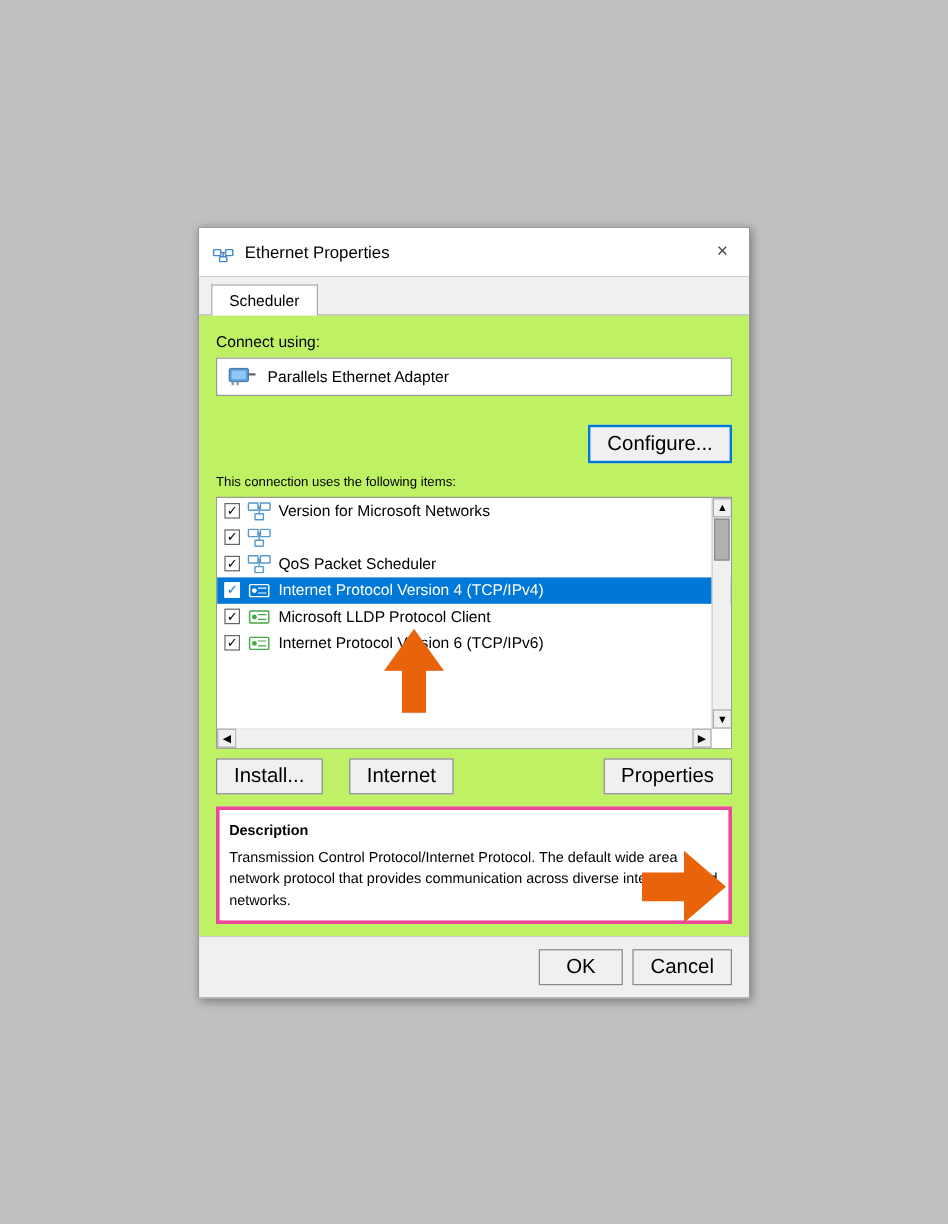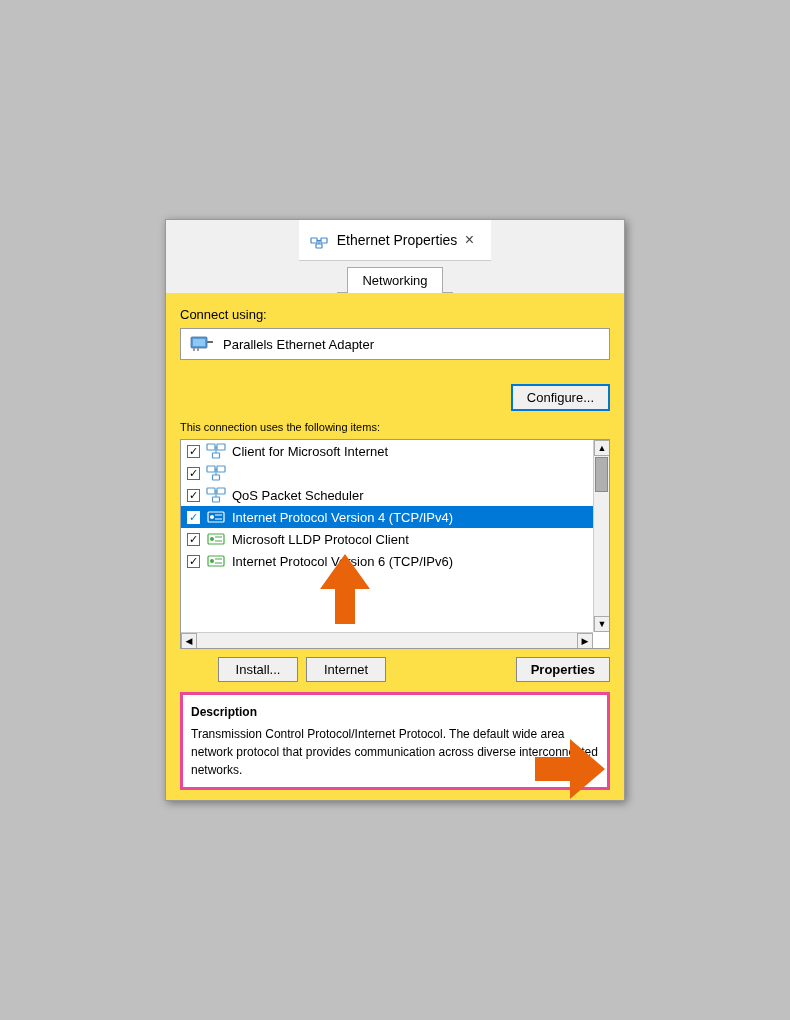--- a/index.html
+++ b/index.html
@@ -13,21 +13,20 @@
       font-family: 'Segoe UI', Tahoma, sans-serif;
       font-size: 13px;
     }
     .dialog {
       background: #f0f0f0;
       border: 1px solid #999;
       box-shadow: 2px 2px 8px rgba(0,0,0,0.4);
       width: 460px;
       display: flex;
       flex-direction: column;
-      align-items: center;
     }
     .title-bar {
       background: #fff;
       display: flex;
       align-items: center;
       padding: 8px 10px;
       border-bottom: 1px solid #ccc;
       user-select: none;
     }
     .title-bar-icon {
@@ -66,21 +65,21 @@
       border-bottom: none;
       background: #f0f0f0;
       cursor: pointer;
       font-size: 13px;
       margin-bottom: -1px;
       position: relative;
       background: #fff;
     }
     .dialog-body {
       padding: 14px 14px 10px 14px;
-      background: #fde047;
+      background: #bef264;
       flex: 1;
     }
     .section-label {
       font-size: 13px;
       color: #000;
       margin-bottom: 6px;
     }
     .adapter-box {
       border: 1px solid #999;
       padding: 5px 8px;
@@ -98,21 +97,21 @@
     .configure-row {
       display: flex;
       justify-content: flex-end;
       margin-bottom: 10px;
     }
     .btn {
       padding: 4px 14px;
       border: 1px solid #888;
       background: #f0f0f0;
       cursor: pointer;
-      font-size: 13px;
+      font-size: 17px;
       min-width: 80px;
       text-align: center;
     }
     .btn-configure {
       border: 2px solid #0078d7;
       background: #f0f0f0;
     }
     .items-label {
       font-size: 11px;
       margin-bottom: 6px;
@@ -150,23 +149,22 @@
       justify-content: center;
       font-size: 11px;
     }
     .list-item.selected .checkbox {
       border-color: #fff;
       background: #fff;
       color: #0078d7;
     }
     .btn-row {
       display: flex;
-      gap: 8px;
+      gap: 22px;
       margin-bottom: 10px;
-      margin-left: 38px;
     }
     .description-box {
       border: 3px solid #ec4899;
       padding: 8px;
       background: #fff;
       font-size: 12px;
       line-height: 1.5;
     }
     .description-title {
       font-weight: 600;
@@ -197,21 +195,21 @@
         <rect x="12" y="8" width="6" height="5" rx="0.5" fill="none" stroke="#4488cc" stroke-width="1.2"></rect>
         <line x1="8" y1="10.5" x2="12" y2="10.5" stroke="#4488cc" stroke-width="1.2"></line>
         <line x1="10" y1="10.5" x2="10" y2="14" stroke="#4488cc" stroke-width="1.2"></line>
         <rect x="7" y="14" width="6" height="4" rx="0.5" fill="none" stroke="#4488cc" stroke-width="1.2"></rect>
       </svg>
       <span class="title-bar-text">Ethernet Properties</span>
       <button class="title-bar-close">×</button>
     </div>
 
     <div class="tab-bar">
-      <div class="tab">Networking</div>
+      <div class="tab">Scheduler</div>
     </div>
 
     <div class="dialog-body">
       <div class="section-label">Connect using:</div>
 
       <div class="adapter-box">
         <svg class="adapter-icon" viewBox="0 0 26 18" xmlns="http://www.w3.org/2000/svg">
           <rect x="2" y="2" width="16" height="11" rx="1" fill="#5b9bd5" stroke="#3a6ea5" stroke-width="0.8"></rect>
           <rect x="4" y="4" width="12" height="7" rx="0.5" fill="#8ec8f5"></rect>
           <rect x="18" y="6" width="6" height="2" rx="0.5" fill="#666"></rect>
@@ -233,21 +231,21 @@
               <div class="checkbox">✓</div>
               <span style="margin-right: 6px; display: inline-flex; align-items: center;">
                 <svg width="20" height="16" viewBox="0 0 20 16" xmlns="http://www.w3.org/2000/svg">
       <rect x="1" y="1" width="8" height="6" rx="0.5" fill="none" stroke="#5599cc" stroke-width="1.2"></rect>
       <rect x="11" y="1" width="8" height="6" rx="0.5" fill="none" stroke="#5599cc" stroke-width="1.2"></rect>
       <line x1="9" y1="4" x2="11" y2="4" stroke="#5599cc" stroke-width="1.2"></line>
       <line x1="10" y1="4" x2="10" y2="10" stroke="#5599cc" stroke-width="1.2"></line>
       <rect x="6.5" y="10" width="7" height="5" rx="0.5" fill="none" stroke="#5599cc" stroke-width="1.2"></rect>
     </svg>
               </span>
-              <span>Client for Microsoft Internet</span>
+              <span>Version for Microsoft Networks</span>
             </div>
             <div class="list-item">
               <div class="checkbox">✓</div>
               <span style="margin-right: 6px; display: inline-flex; align-items: center;">
                 <svg width="20" height="16" viewBox="0 0 20 16" xmlns="http://www.w3.org/2000/svg">
       <rect x="1" y="1" width="8" height="6" rx="0.5" fill="none" stroke="#5599cc" stroke-width="1.2"></rect>
       <rect x="11" y="1" width="8" height="6" rx="0.5" fill="none" stroke="#5599cc" stroke-width="1.2"></rect>
       <line x1="9" y1="4" x2="11" y2="4" stroke="#5599cc" stroke-width="1.2"></line>
       <line x1="10" y1="4" x2="10" y2="10" stroke="#5599cc" stroke-width="1.2"></line>
       <rect x="6.5" y="10" width="7" height="5" rx="0.5" fill="none" stroke="#5599cc" stroke-width="1.2"></rect>
@@ -314,29 +312,33 @@
         <div style="position:absolute;bottom:0;left:0;right:16px;height:16px;background:#f0f0f0;border-top:1px solid #ccc;display:flex;align-items:center;">
           <div style="width:16px;height:16px;background:#f0f0f0;border:1px solid #aaa;display:flex;align-items:center;justify-content:center;font-size:9px;cursor:pointer;flex-shrink:0;">◀</div>
           <div style="flex:1;height:16px;background:#f0f0f0;"></div>
           <div style="width:16px;height:16px;background:#f0f0f0;border:1px solid #aaa;display:flex;align-items:center;justify-content:center;font-size:9px;cursor:pointer;flex-shrink:0;">▶</div>
         </div>
       </div>
 
       <div class="btn-row">
         <button class="btn">Install...</button>
         <button class="btn">Internet</button>
-        <button class="btn" style="margin-left:auto;font-weight:bold;">Properties</button>
+        <button class="btn" style="margin-left:auto;">Properties</button>
       </div>
 
       <div class="description-box">
         <div class="description-title">Description</div>
         <div>Transmission Control Protocol/Internet Protocol. The default wide area network protocol that provides communication across diverse interconnected networks.</div>
       </div>
     </div>
 
+    <div class="ok-cancel-row">
+      <button class="btn" style="min-width:70px;">OK</button>
+      <button class="btn" style="min-width:70px;">Cancel</button>
+    </div>
   </div>
 
   <svg style="position:absolute;left:155px;top:335px;z-index:20;pointer-events:none;" width="50" height="70" viewBox="0 0 50 70">
     <polygon points="25,0 50,35 35,35 35,70 15,70 15,35 0,35" fill="#e8630a"></polygon>
   </svg>
 
   <svg style="position:absolute;right:20px;top:520px;z-index:20;pointer-events:none;" width="70" height="60" viewBox="0 0 70 60">
     <polygon points="70,30 35,0 35,18 0,18 0,42 35,42 35,60" fill="#e8630a"></polygon>
   </svg>
 </div>

